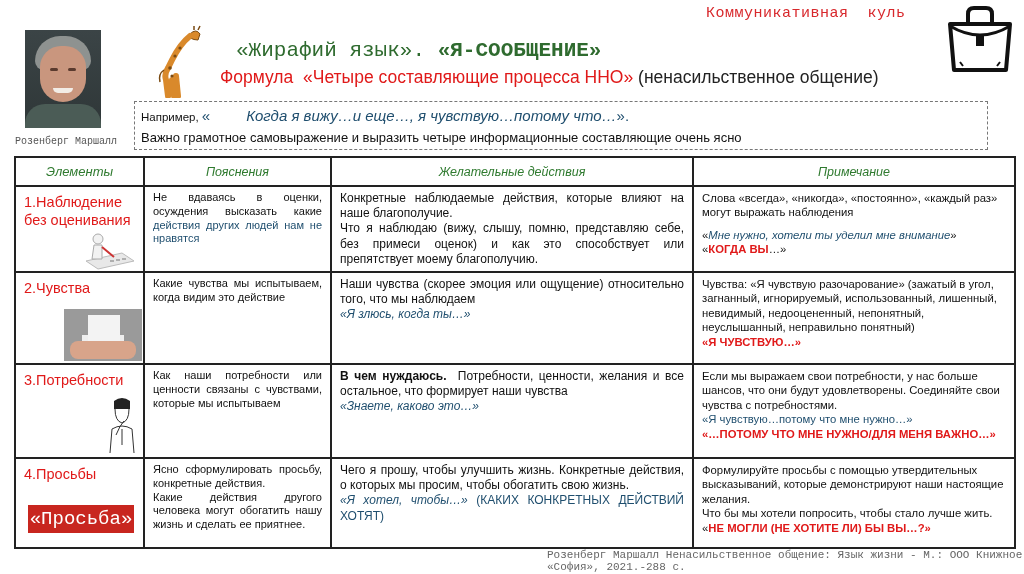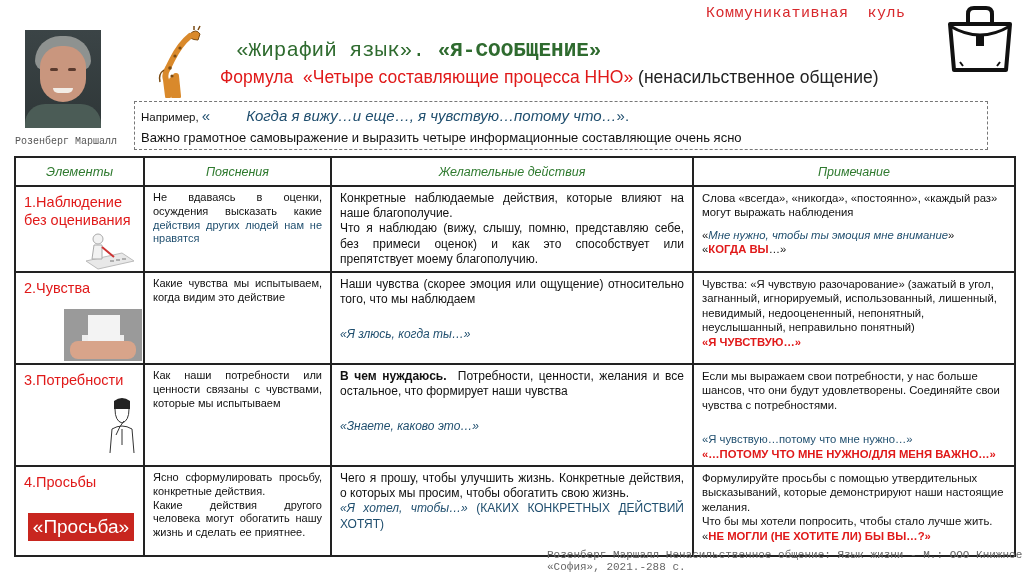--- a/index.html
+++ b/index.html
@@ -60,39 +60,39 @@
     font-weight: normal; color: #2f7a2f; font-size: 12.5px; font-style: italic;
   }
   table.nvc th.first { font-size: 13px; }
   col.c1 { width: 129px; } col.c2 { width: 187px; } col.c3 { width: 362px; } col.c4 { width: 322px; }
 
   td.elem { position: relative; padding: 6px 8px; border-radius: 15px; }
   td.elem .label { color: #e01919; font-size: 14.5px; line-height: 18px; }
   td.expl { padding: 4px 8px; font-size: 11px; line-height: 13.8px; text-align: justify; color:#111; }
   td.act  { padding: 4px 8px; font-size: 12px; line-height: 15.2px; text-align: justify; color:#111; }
   td.note { padding: 4px 8px; font-size: 11.3px; line-height: 14.4px; color:#111; }
-  .blue { color: #1f4e6e; margin-top: 20px; }
+  .blue { color: #1f4e6e; }
   .ital { font-style: italic; }
   .red-bold { color: #e01919; font-weight: bold; }
   .spacer { height: 8px; }
 
   tr.r1 td { height: 83px; }
   tr.r2 td { height: 92px; }
   tr.r3 td { height: 94px; }
   tr.r4 td { height: 90px; }
 
   .img-obs { position:absolute; left: 66px; top: 44px; width: 54px; height: 40px; }
   .img-feel { position:absolute; left: 48px; top: 36px; width: 78px; height: 52px; background: #9a9a9a; overflow:hidden; }
   .img-feel .paper { position:absolute; left: 24px; top: 6px; width: 32px; height: 26px; background:#f3f3f3; }
   .img-feel .arms { position:absolute; left: 6px; top: 32px; width: 66px; height: 18px; background:#d8a48a; border-radius: 8px; }
   .img-feel .shirt { position:absolute; left: 18px; top: 26px; width: 42px; height: 12px; background:#eee; }
   .img-need { position:absolute; left: 86px; top: 30px; width: 40px; height: 60px; }
   .request-badge {
     position:absolute; left: 12px; top: 46px; width: 106px; height: 28px;
-    background: #c8261f; color: #fff; font-family: Liberation Sans, sans-serif; font-size: 19px;
+    background: #c8261f; color: #fff; font-family: Liberation Mono, monospace; font-size: 19px;
     text-align: center; line-height: 28px;
   }
 
   .footer-cite {
     position: absolute; left: 547px; top: 549px;
     font-family: "Liberation Mono", monospace; font-size: 11px; color: #666; line-height: 12px; white-space: pre;
   }
 </style>
 </head>
 <body>
@@ -166,21 +166,21 @@
       <td class="expl">
         <span>Не вдаваясь в оценки, осуждения высказать какие </span><span class="blue">действия других людей нам не нравятся</span>
       </td>
       <td class="act">
         <div>Конкретные наблюдаемые действия, которые влияют на наше благополучие.</div>
         <div>Что я наблюдаю (вижу, слышу, помню, представляю себе, без примеси оценок) и как это способствует или препятствует моему благополучию.</div>
       </td>
       <td class="note">
         <div>Слова «всегда», «никогда», «постоянно», «каждый раз» могут выражать наблюдения</div>
         <div class="spacer"></div>
-        <div><span>«</span><span class="blue ital">Мне нужно, чтобы ты эмоция мне внимание</span><span>»</span></div>
+        <div><span>«</span><span class="blue ital">Мне нужно, хотели ты уделил мне внимание</span><span>»</span></div>
         <div><span>«</span><span class="red-bold">КОГДА ВЫ</span><span>…»</span></div>
       </td>
     </tr>
 
     <tr class="r2">
       <td class="elem">
         <div class="label">2.Чувства</div>
         <div class="img-feel">
           <div class="shirt"></div>
             <div class="paper"></div>

